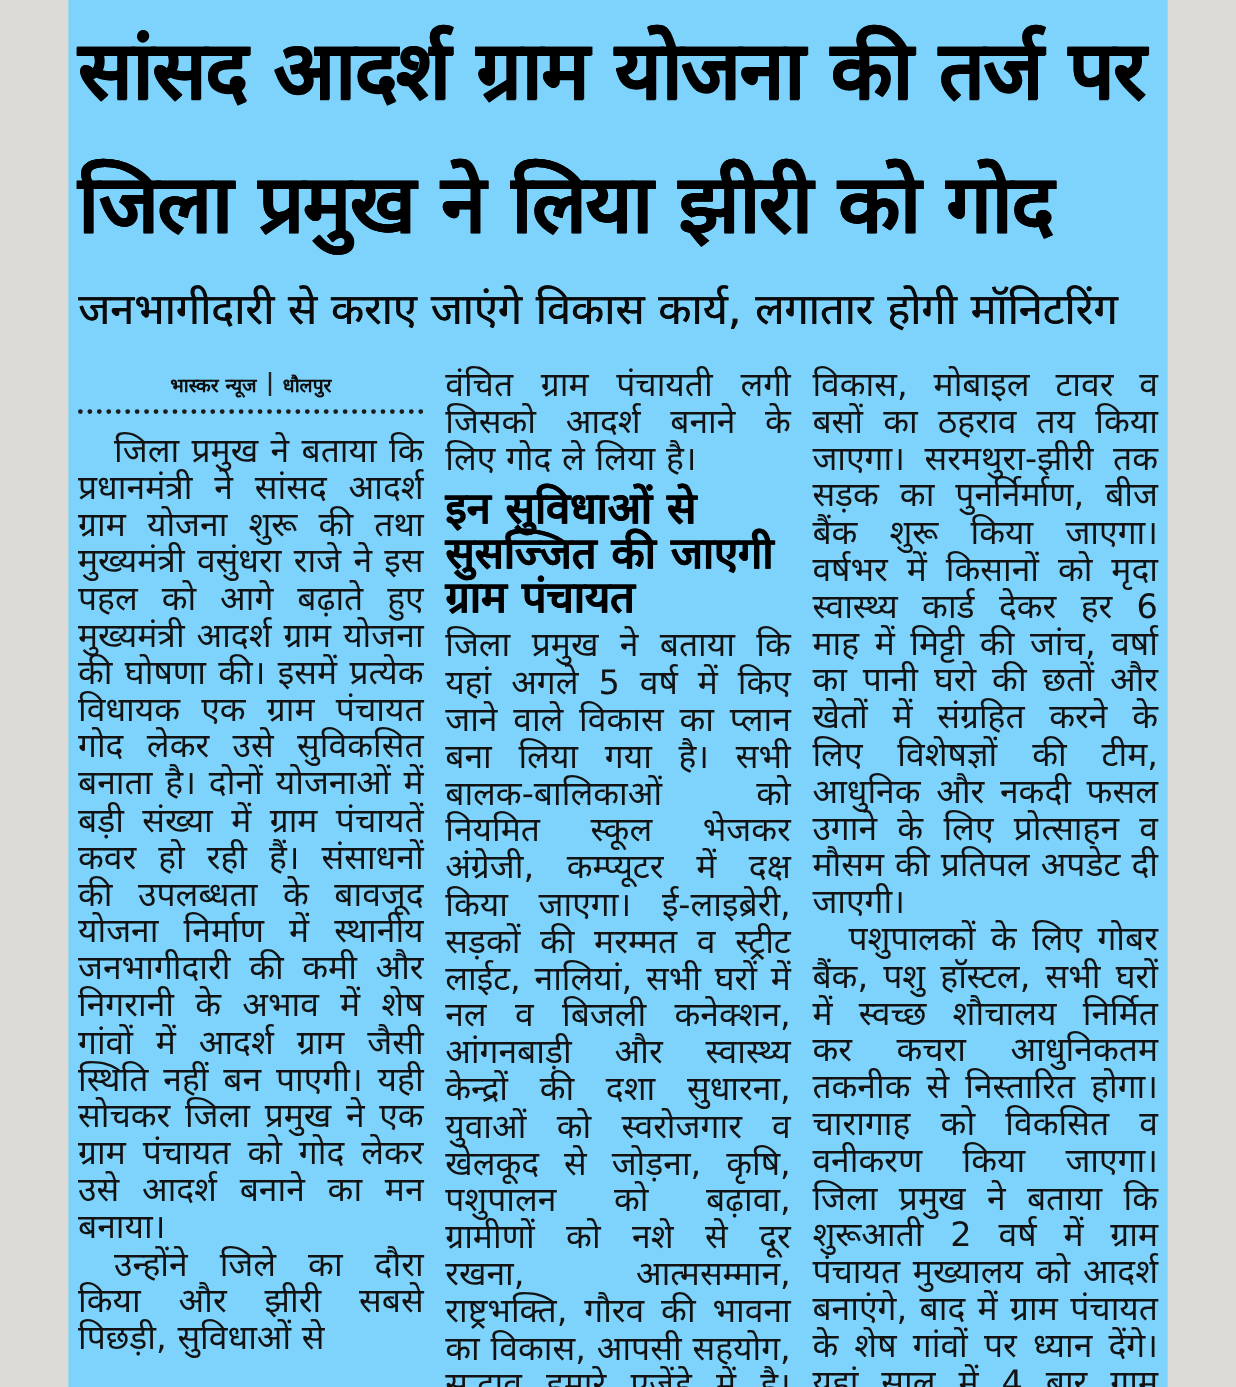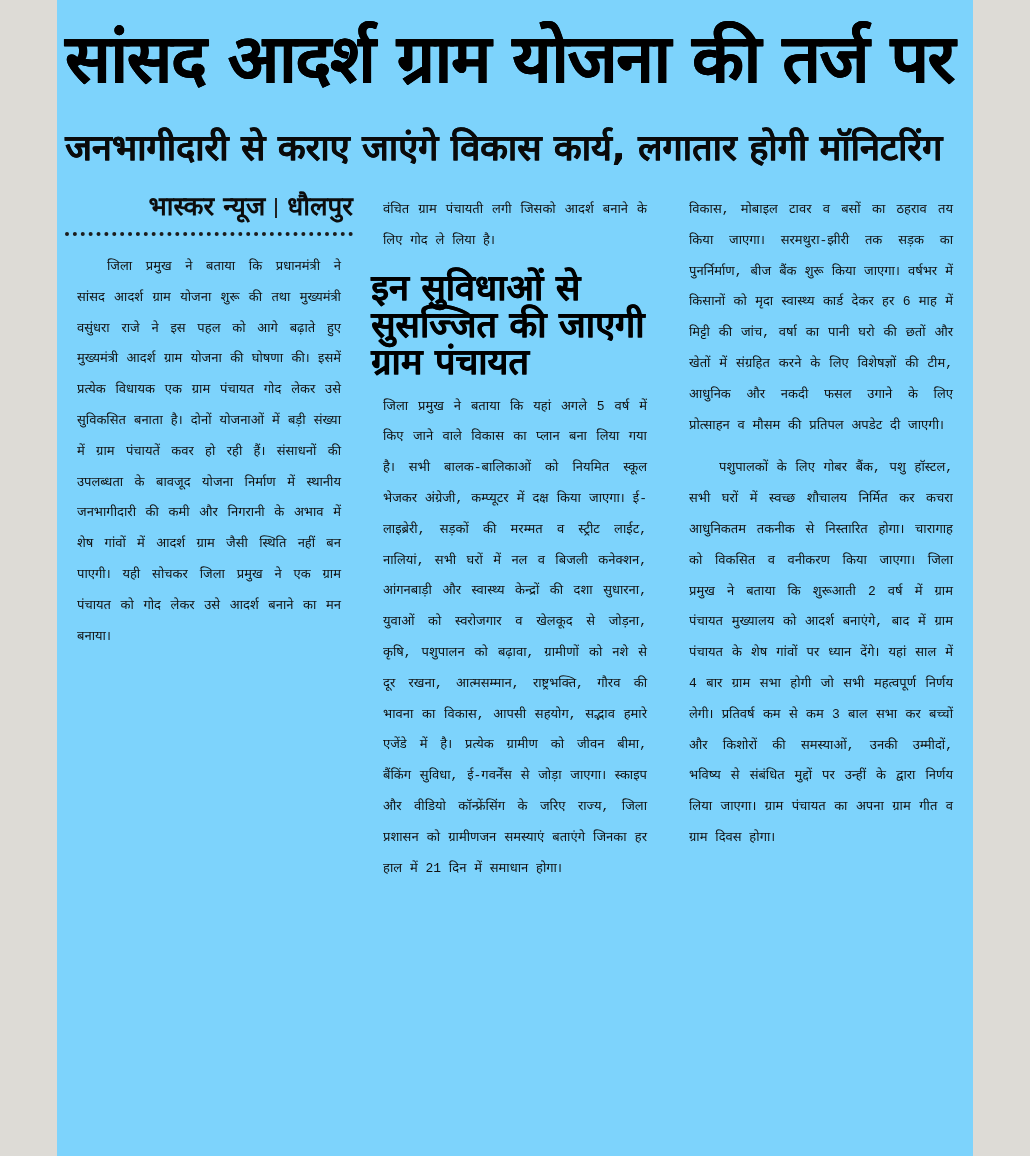--- a/index.html
+++ b/index.html
@@ -21,92 +21,93 @@
   .hl{
     font-size:67px;
     font-weight:900;
     line-height:111px;
     letter-spacing:-1px;
     white-space:nowrap;
     text-shadow:0.7px 0 0 currentColor, 0 0.4px 0 currentColor;
   }
   .subheadline{
     font-size:36px;
-    font-weight:700;
+    font-weight:400;
     line-height:50px;
-    margin:8px 0 10px 0;
+    margin:8px 0 22px 0;
     color:#0a0a0a;
     text-shadow:0.4px 0 0 currentColor;
     white-space:nowrap;
   }
   .columns{
     display:flex;
     gap:18px;
     align-items:flex-start;
   }
   .col{
     flex:1 1 0;
     min-width:0;
   }
   .byline{
-    text-align:right;
+    text-align:center;
     font-weight:bold;
-    font-size:26px;
+    font-size:16px;
     padding:4px 0 2px 0;
     color:#0d0d0d;
   }
   .byline-sep{
     display:inline-block;
     width:2px;height:20px;
     background:#222;
     margin:0 10px;
     vertical-align:-3px;
   }
   .rule{
     border:0;
     border-top:4px dotted #1c1c1c;
     margin:7px 0 16px 0;
   }
   p.body{
-    margin:12px;
-    font-size:13px;
+    margin:0;
+    font-size:28px;
     line-height:30.8px;
     text-align:justify;
     color:#121212;
-    font-family:Liberation Mono, monospace;
   }
   p.body.indent{text-indent:30px;}
   .subhead{
     margin:8px 0 6px 0;
     font-size:36px;
     font-weight:900;
     line-height:37px;
     color:#000;
     text-shadow:0.5px 0 0 currentColor;
   }
 </style>
 </head>
 <body>
 
 <div class="page">
 
   <header class="headline">
     <div class="hl">सांसद आदर्श ग्राम योजना की तर्ज पर</div>
+    <div class="hl">जिला प्रमुख ने लिया झीरी को गोद</div>
   </header>
 
   <div class="subheadline">जनभागीदारी से कराए जाएंगे विकास कार्य, लगातार होगी मॉनिटरिंग</div>
 
   <main class="columns">
 
     <section class="col">
       <div class="byline">
         <span>भास्कर न्यूज</span><span class="byline-sep"></span><span>धौलपुर</span>
       </div>
       <div class="rule"></div>
       <p class="body indent">जिला प्रमुख ने बताया कि प्रधानमंत्री ने सांसद आदर्श ग्राम योजना शुरू की तथा मुख्यमंत्री वसुंधरा राजे ने इस पहल को आगे बढ़ाते हुए मुख्यमंत्री आदर्श ग्राम योजना की घोषणा की। इसमें प्रत्येक विधायक एक ग्राम पंचायत गोद लेकर उसे सुविकसित बनाता है। दोनों योजनाओं में बड़ी संख्या में ग्राम पंचायतें कवर हो रही हैं। संसाधनों की उपलब्धता के बावजूद योजना निर्माण में स्थानीय जनभागीदारी की कमी और निगरानी के अभाव में शेष गांवों में आदर्श ग्राम जैसी स्थिति नहीं बन पाएगी। यही सोचकर जिला प्रमुख ने एक ग्राम पंचायत को गोद लेकर उसे आदर्श बनाने का मन बनाया।</p>
+      <p class="body indent">उन्होंने जिले का दौरा किया और झीरी सबसे पिछड़ी, सुविधाओं से</p>
     </section>
 
     <section class="col">
       <p class="body">वंचित ग्राम पंचायती लगी जिसको आदर्श बनाने के लिए गोद ले लिया है।</p>
       <h2 class="subhead">इन सुविधाओं से सुसज्जित की जाएगी ग्राम पंचायत</h2>
       <p class="body">जिला प्रमुख ने बताया कि यहां अगले 5 वर्ष में किए जाने वाले विकास का प्लान बना लिया गया है। सभी बालक-बालिकाओं को नियमित स्कूल भेजकर अंग्रेजी, कम्प्यूटर में दक्ष किया जाएगा। ई-लाइब्रेरी, सड़कों की मरम्मत व स्ट्रीट लाईट, नालियां, सभी घरों में नल व बिजली कनेक्शन, आंगनबाड़ी और स्वास्थ्य केन्द्रों की दशा सुधारना, युवाओं को स्वरोजगार व खेलकूद से जोड़ना, कृषि, पशुपालन को बढ़ावा, ग्रामीणों को नशे से दूर रखना, आत्मसम्मान, राष्ट्रभक्ति, गौरव की भावना का विकास, आपसी सहयोग, सद्भाव हमारे एजेंडे में है। प्रत्येक ग्रामीण को जीवन बीमा, बैंकिंग सुविधा, ई-गवर्नेंस से जोड़ा जाएगा। स्काइप और वीडियो कॉन्फ्रेंसिंग के जरिए राज्य, जिला प्रशासन को ग्रामीणजन समस्याएं बताएंगे जिनका हर हाल में 21 दिन में समाधान होगा।</p>
     </section>
 
     <section class="col">
       <p class="body">विकास, मोबाइल टावर व बसों का ठहराव तय किया जाएगा। सरमथुरा-झीरी तक सड़क का पुनर्निर्माण, बीज बैंक शुरू किया जाएगा। वर्षभर में किसानों को मृदा स्वास्थ्य कार्ड देकर हर 6 माह में मिट्टी की जांच, वर्षा का पानी घरो की छतों और खेतों में संग्रहित करने के लिए विशेषज्ञों की टीम, आधुनिक और नकदी फसल उगाने के लिए प्रोत्साहन व मौसम की प्रतिपल अपडेट दी जाएगी।</p>

